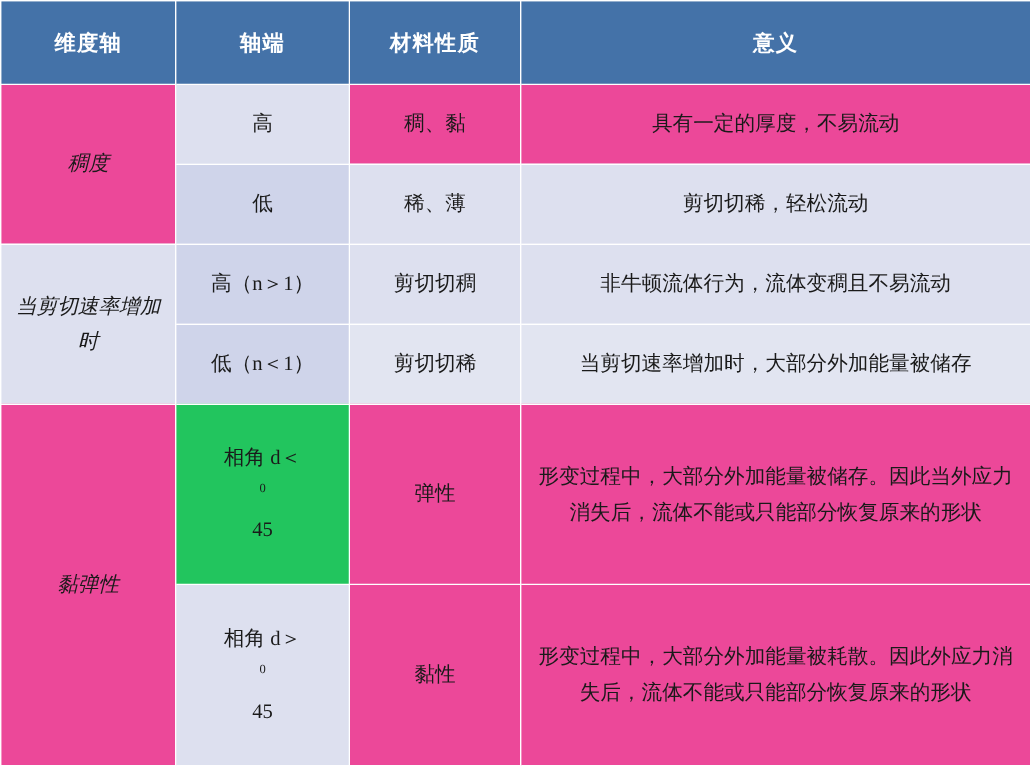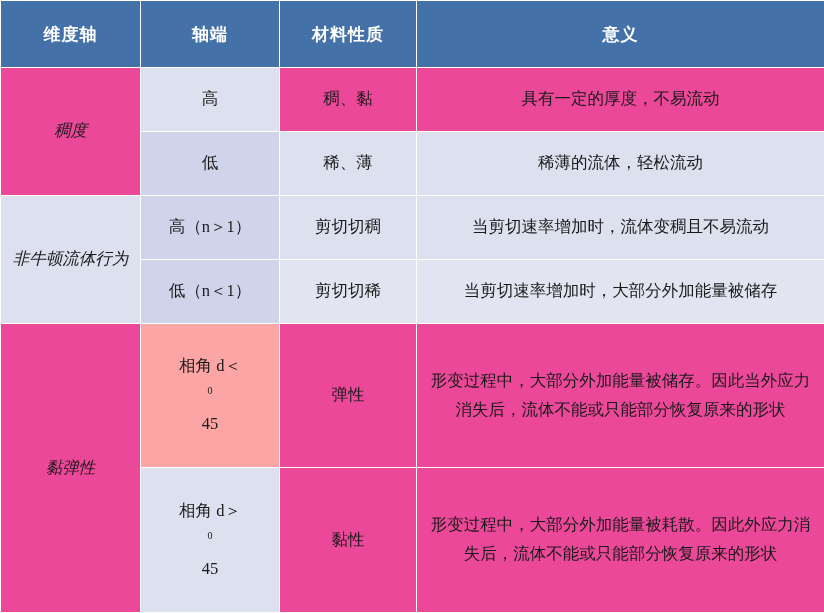--- a/index.html
+++ b/index.html
@@ -49,21 +49,21 @@
     vertical-align: middle;
     font-size: 16.5px;
     padding: 8px 10px;
     line-height: 1.75;
   }
   
   td.tint-a { background: #ec4899; }   
   td.tint-b { background: #dde0ef; }   
   td.tint-c { background: #cfd4ea; }   
   td.tint-d { background: #e2e5f1; margin-top: 24px; }
-  td.tint-e { background: #fca5a5; }
+  td.tint-e { background: #22c55e; }
 
   td.axis {
     font-size: 16.5px;
     line-height: 1.9;
     font-style: italic;
   }
   td.meaning {
     text-align: center;
     line-height: 1.9;
     padding: 10px 18px;
@@ -99,28 +99,28 @@
 
       <tr>
         <td class="axis tint-a" rowspan="2">稠度</td>
         <td class="tint-b">高</td>
         <td class="tint-a">稠、黏</td>
         <td class="meaning tint-a">具有一定的厚度，不易流动</td>
       </tr>
       <tr>
         <td class="tint-c">低</td>
         <td class="tint-b">稀、薄</td>
-        <td class="meaning tint-b">稀薄的流体，轻松流动</td>
+        <td class="meaning tint-b">剪切切稀，轻松流动</td>
       </tr>
 
       <tr>
-        <td class="axis tint-b" rowspan="2">非牛顿流体行为</td>
+        <td class="axis tint-b" rowspan="2">当剪切速率增加时</td>
         <td class="tint-c">高（n＞1）</td>
         <td class="tint-b">剪切切稠</td>
-        <td class="meaning tint-b">当剪切速率增加时，流体变稠且不易流动</td>
+        <td class="meaning tint-b">非牛顿流体行为，流体变稠且不易流动</td>
       </tr>
       <tr>
         <td class="tint-c">低（n＜1）</td>
         <td class="tint-d">剪切切稀</td>
         <td class="meaning tint-d">当剪切速率增加时，大部分外加能量被储存</td>
       </tr>
 
       <tr>
         <td class="axis tint-a" rowspan="2">黏弹性</td>
         <td class="tint-e">

